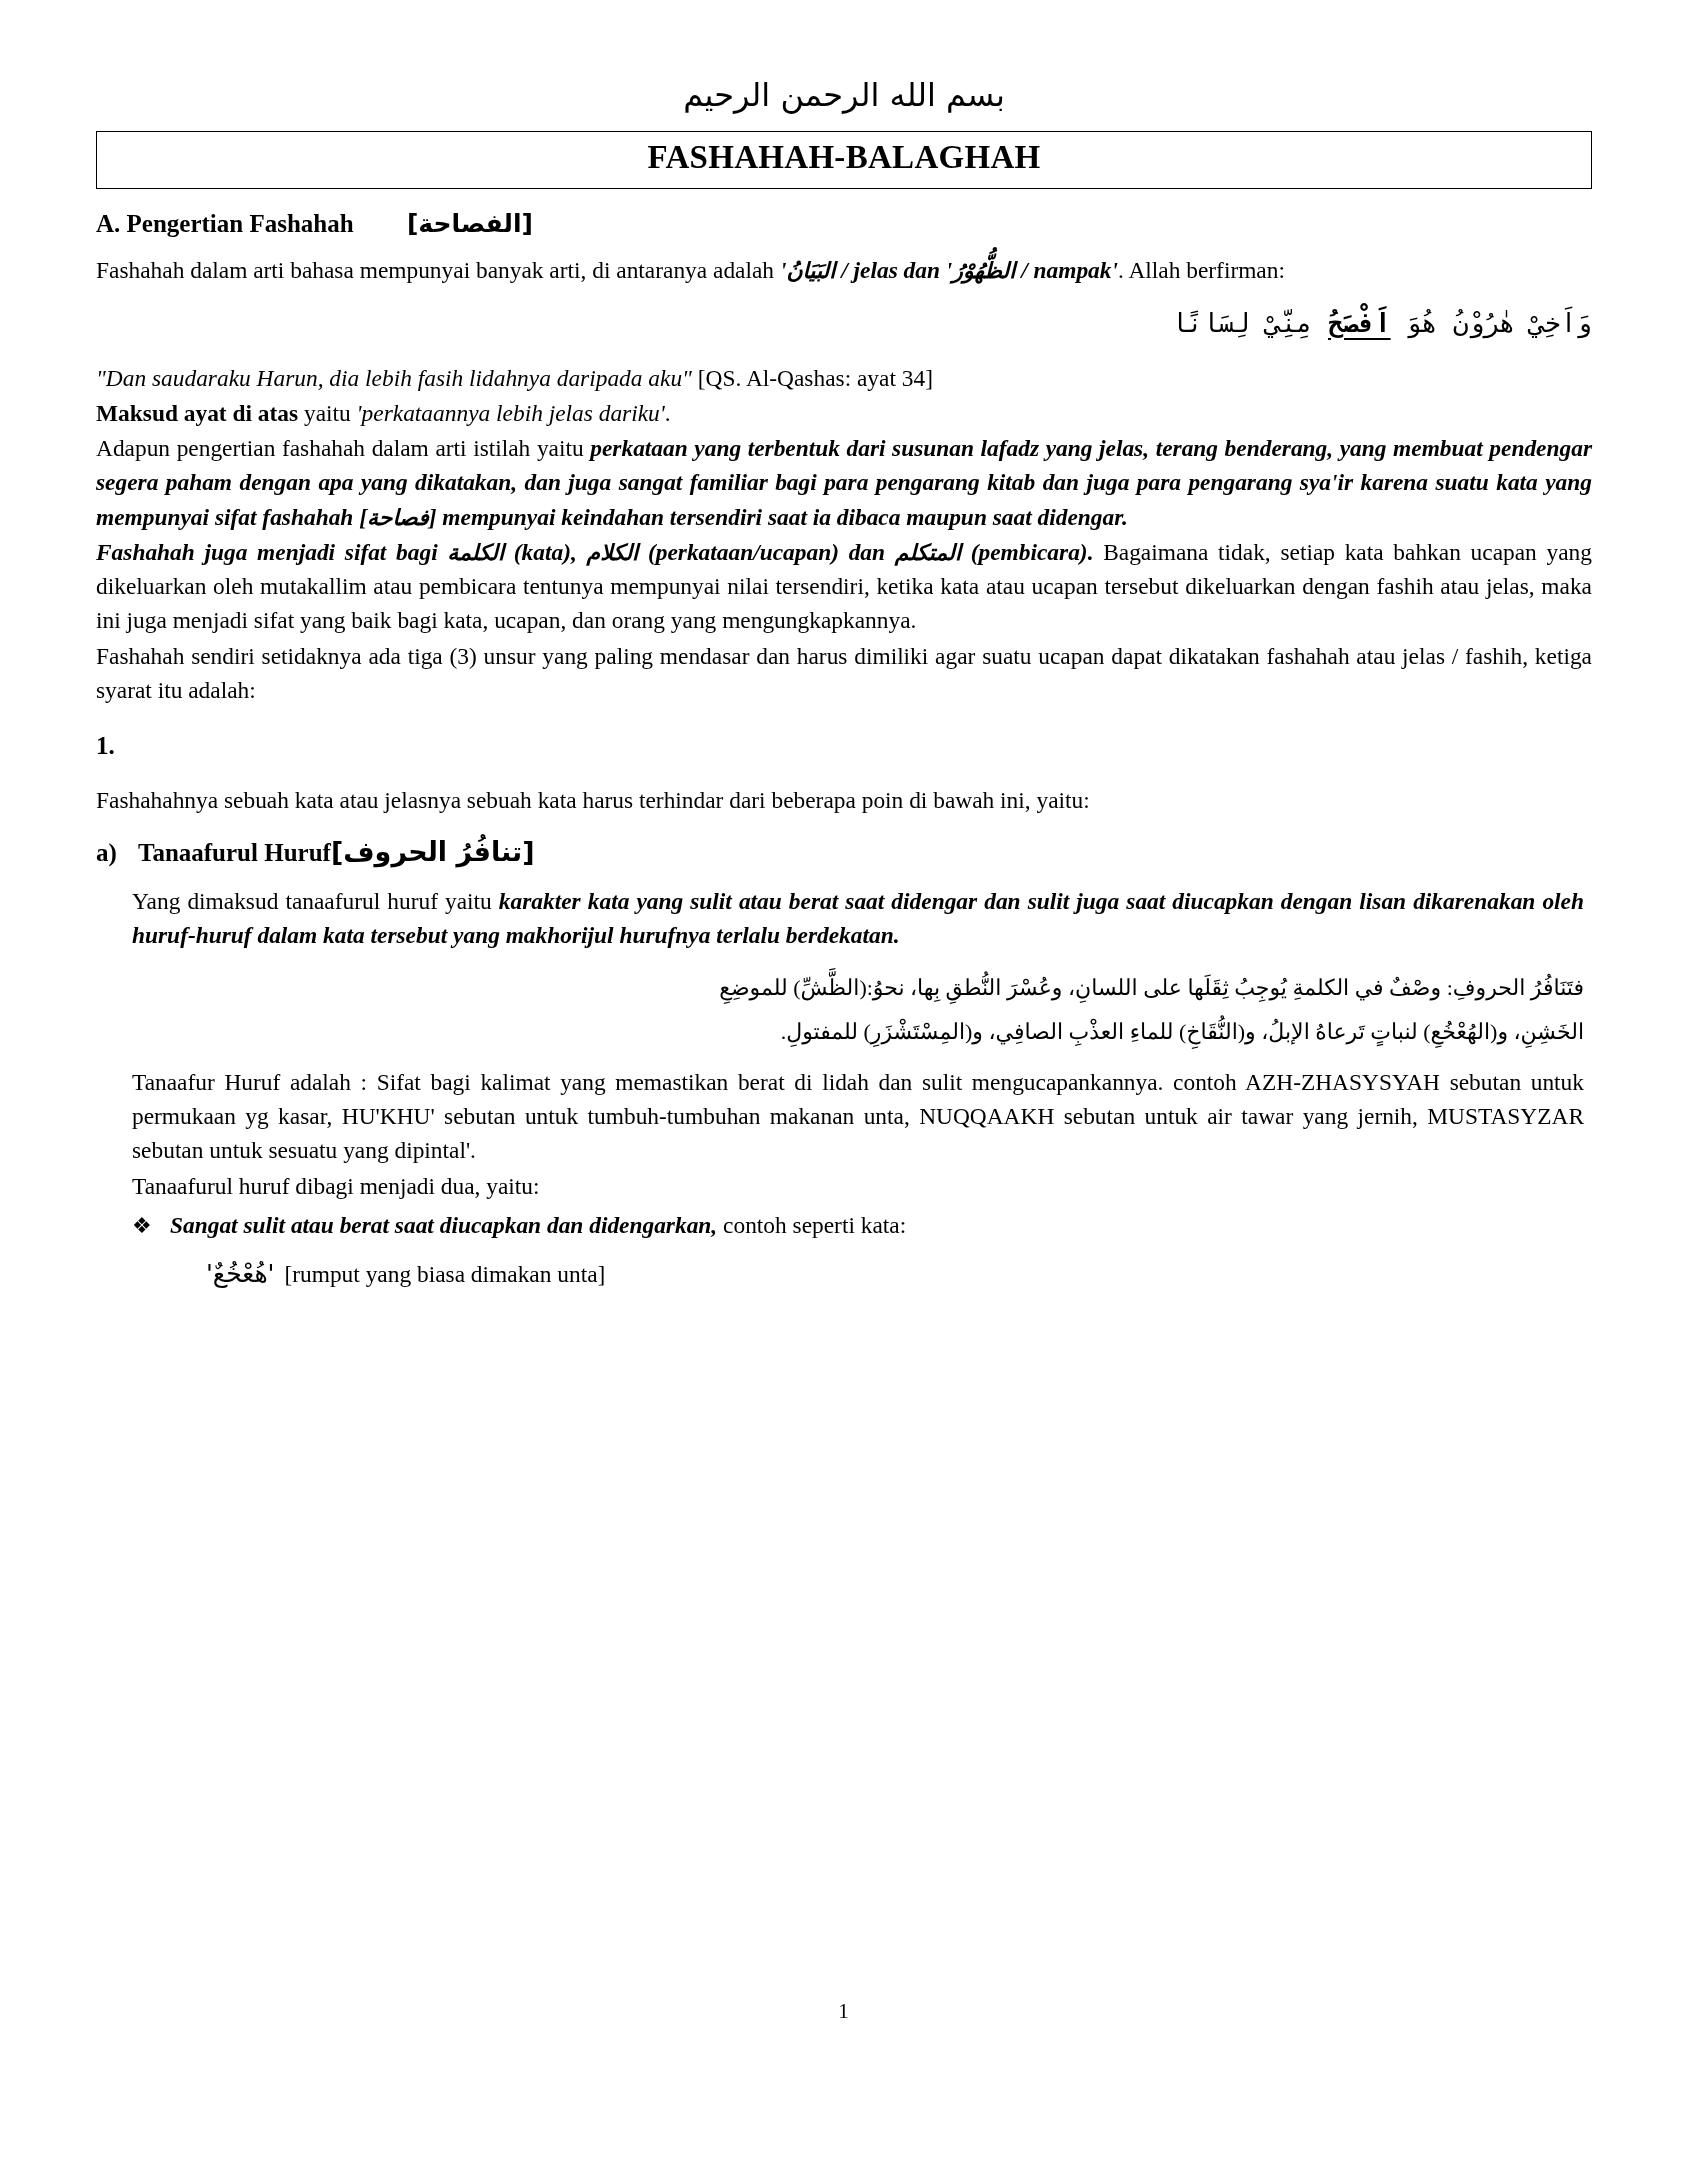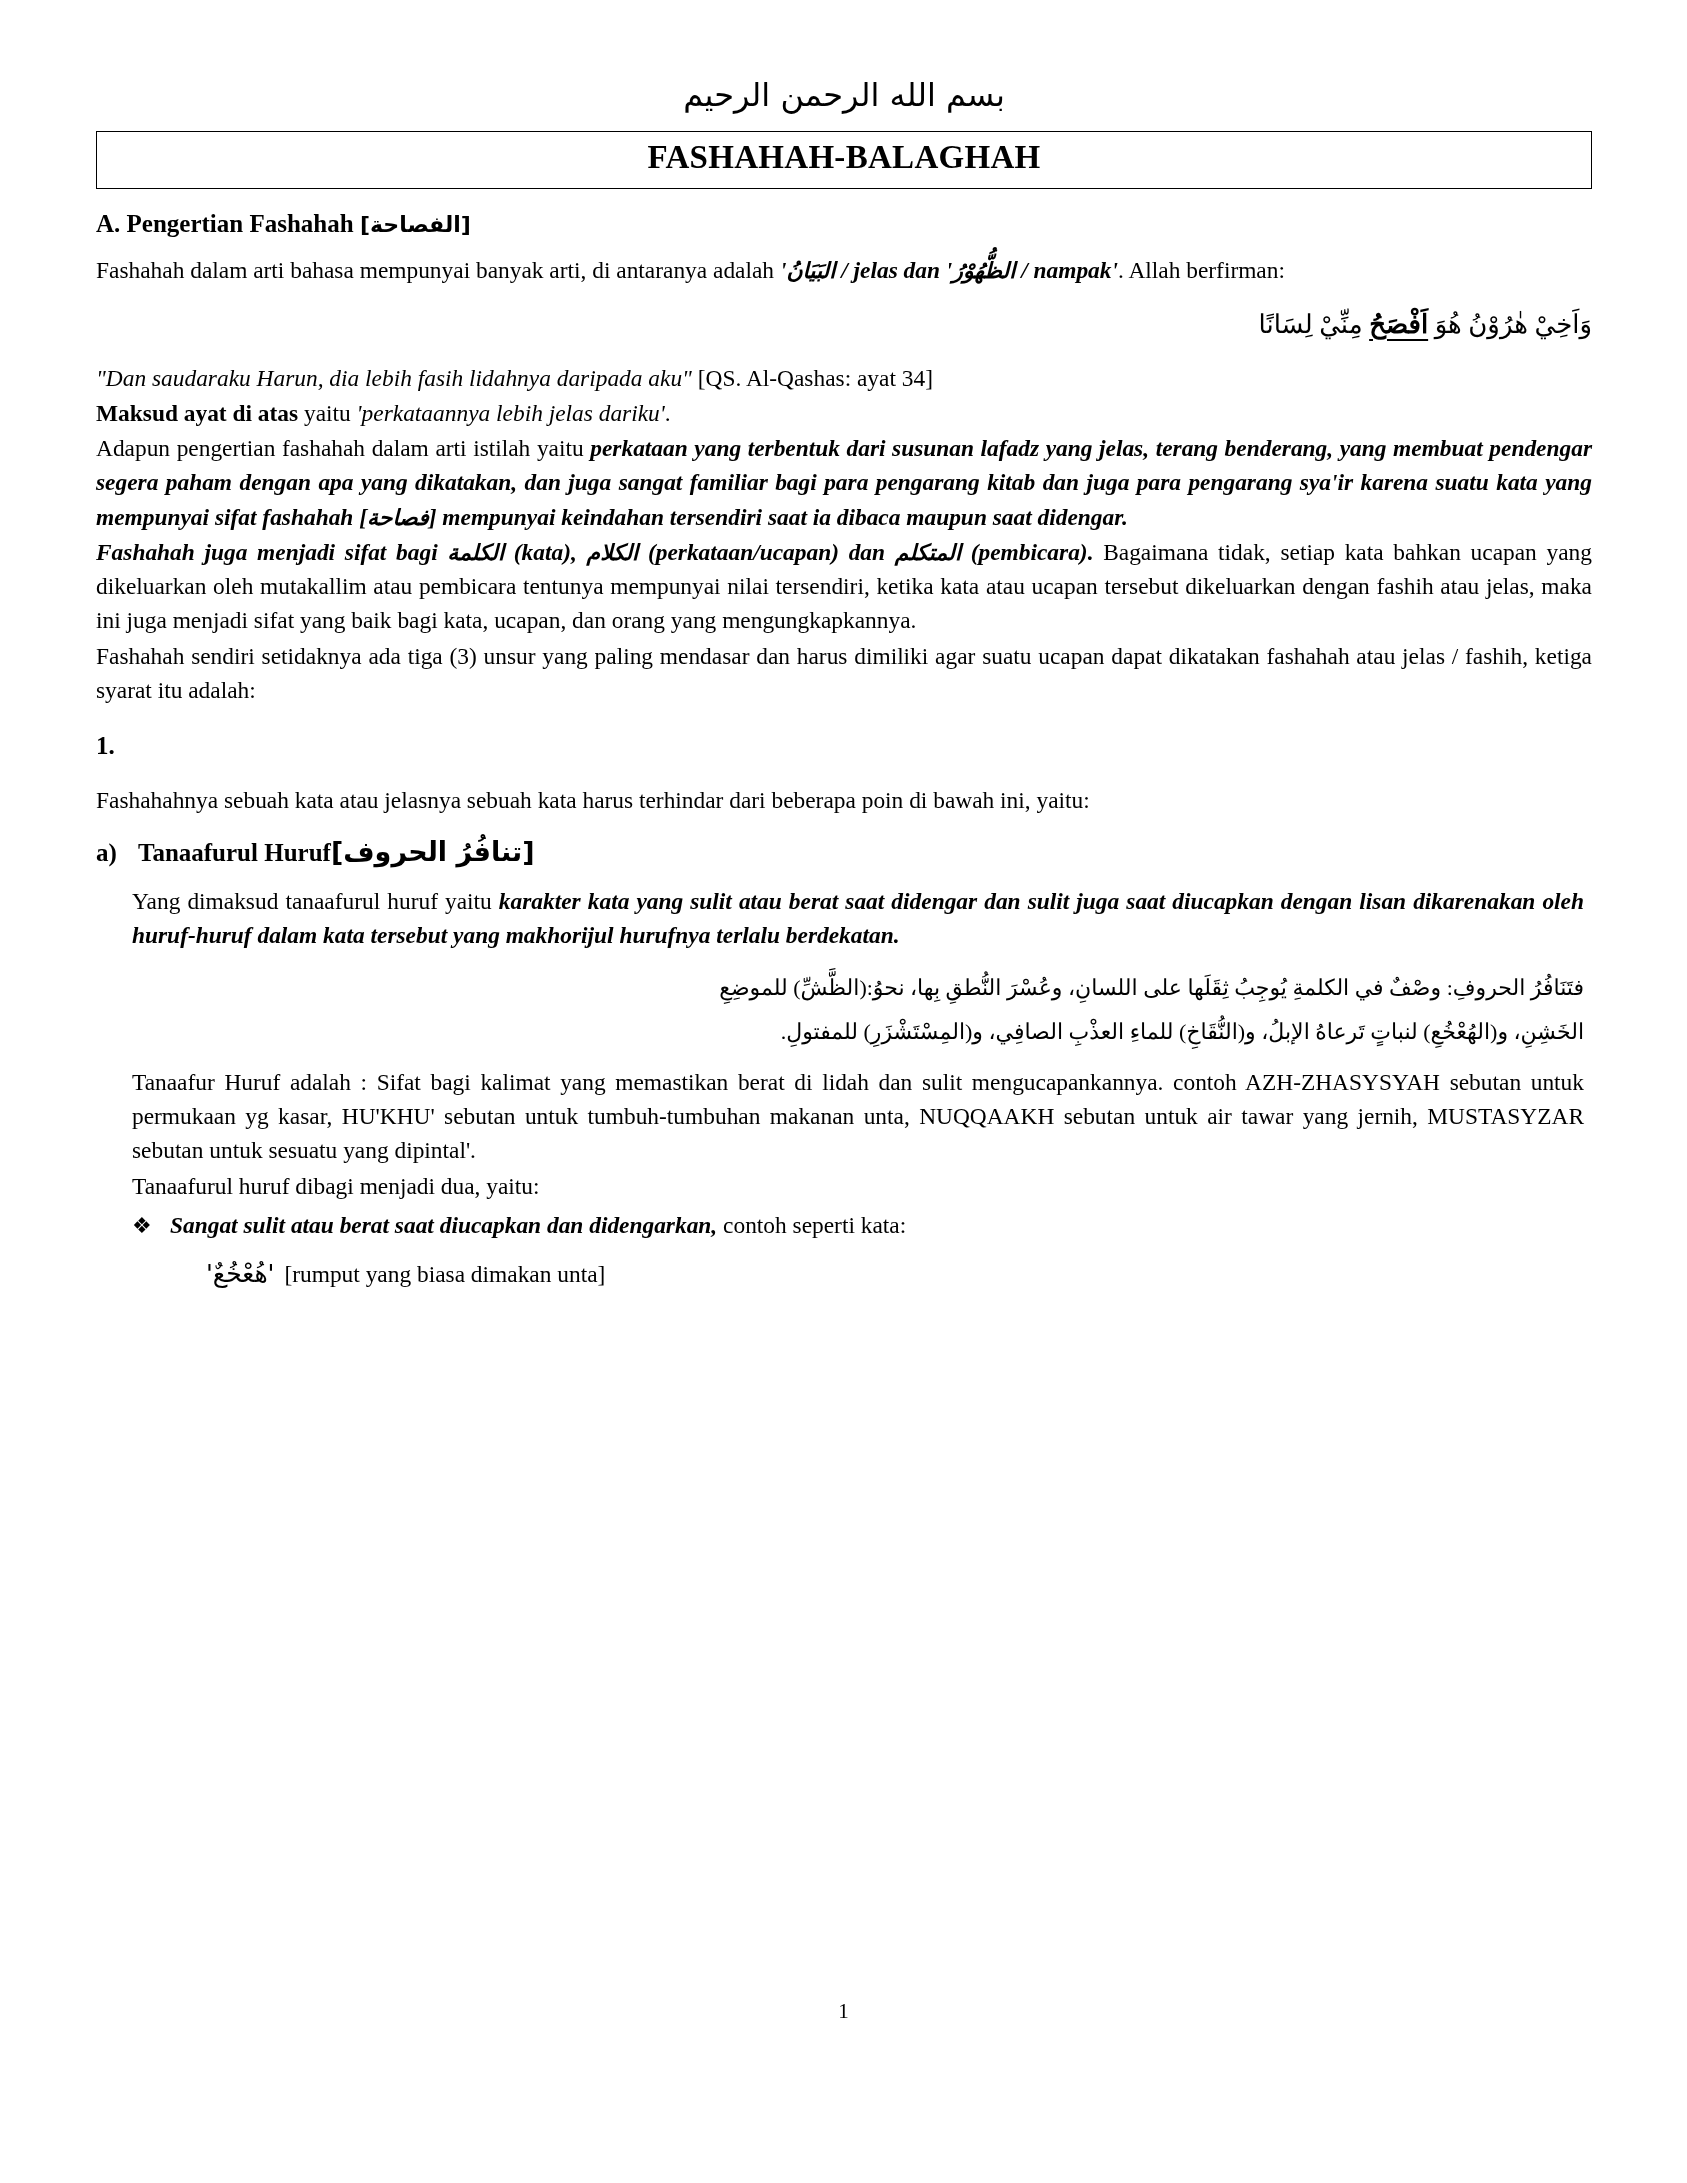--- a/index.html
+++ b/index.html
@@ -73,21 +73,21 @@
   b, .b { font-weight: bold; }
   i, .i { font-style: italic; }
 
   
   .head-a {
     font-size: 25px;
     font-weight: bold;
     margin: 7.4px 0 12.3px 0;
     line-height: 1.3;
   }
-  .head-a .ar-b { font-size: 22px; }
+  .head-a .ar-b { font-size: 25px; margin-left: 47px; }
 
   .head-num {
     font-size: 25px;
     font-weight: bold;
     margin: 23.4px 0 21px 0;
     display: flex;
     align-items: baseline;
     line-height: 1.25;
   }
   .head-num .marker {
@@ -107,21 +107,21 @@
   .head-let .marker {
     width: 42px;
     flex: 0 0 42px;
   }
   .head-let .ar-b { font-size: 27px; }
 
   
   .verse {
     text-align: right;
     direction: rtl;
-    font-family: Liberation Serif, serif;
+    font-family: Liberation Mono, monospace;
     font-size: 26px;
     line-height: 1.7;
     margin: 16px 0 13.6px 0;
     padding-left: 37px;
   }
   .verse .u {
     text-decoration: underline;
     text-underline-offset: 6.2px;
     font-weight: bold;
   }

